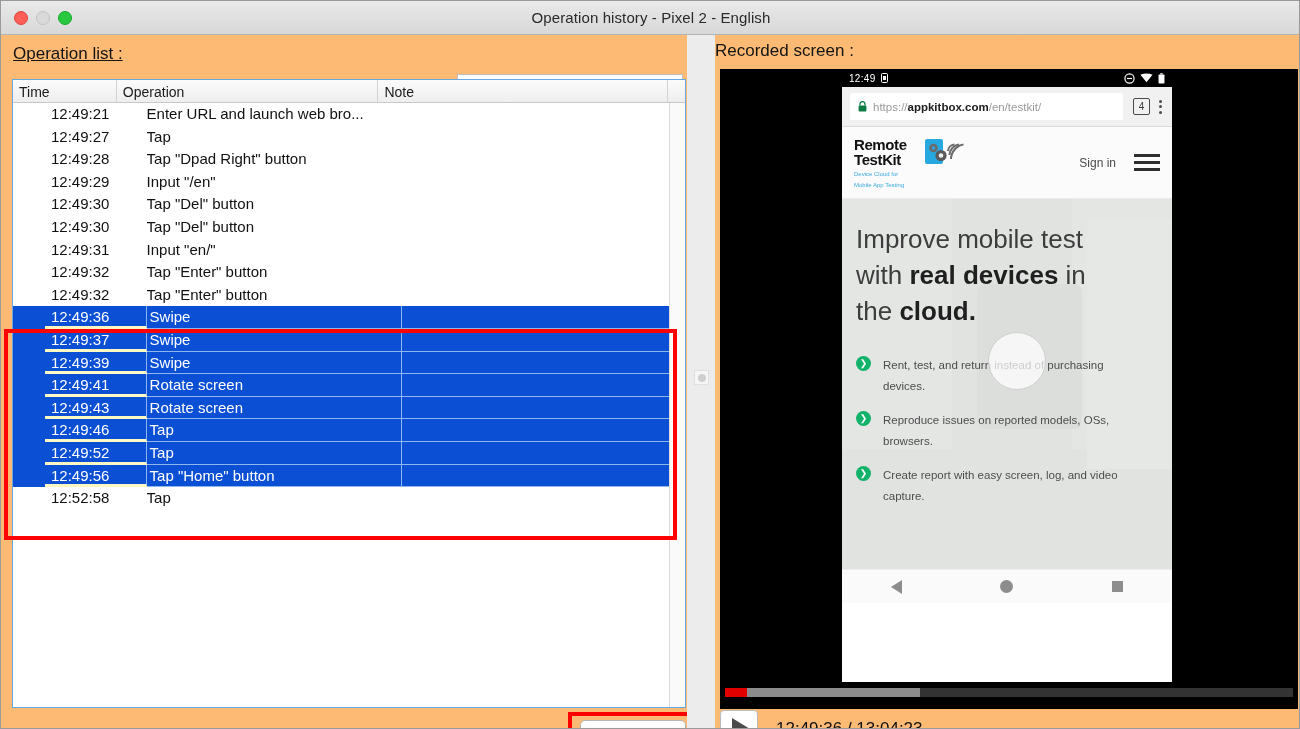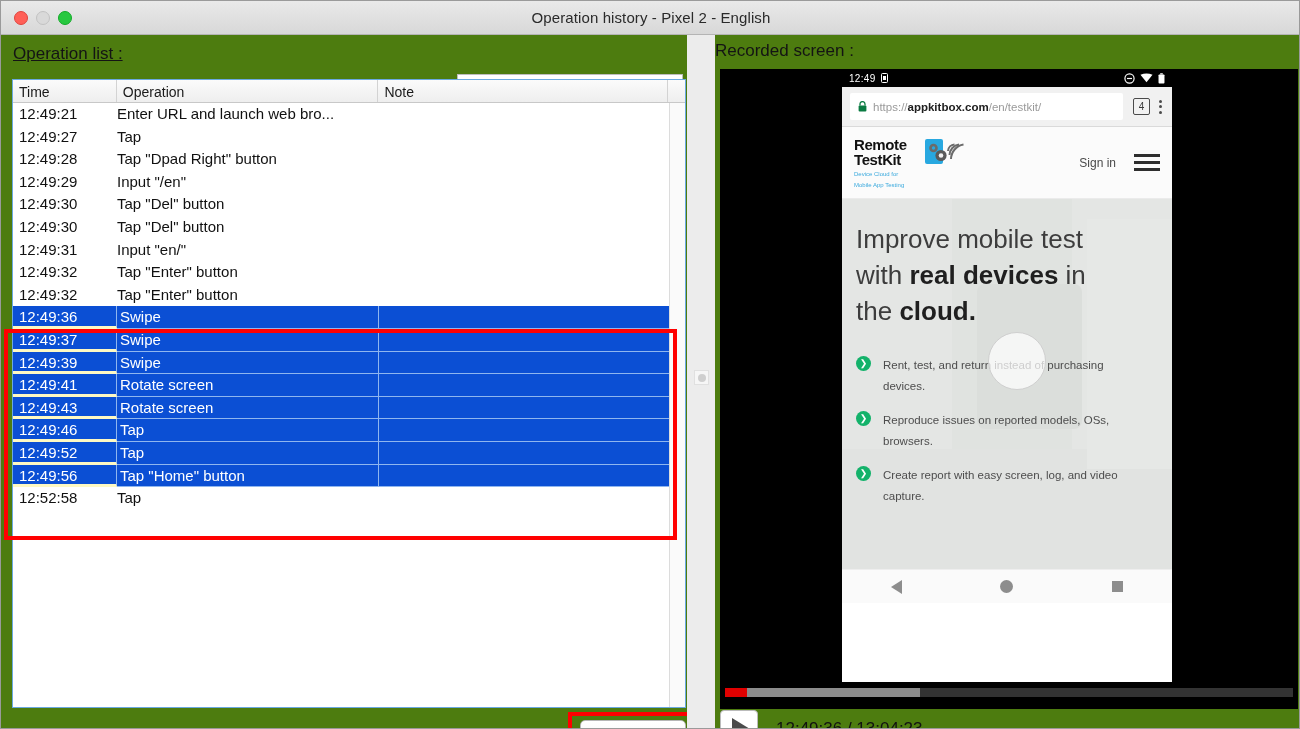--- a/index.html
+++ b/index.html
@@ -6,21 +6,21 @@
   html, body {
     margin: 0; padding: 0;
     width: 1300px; height: 729px;
     font-family: "Liberation Sans", sans-serif;
     overflow: hidden;
     background: #ececec;
   }
   #app {
     position: relative;
     width: 1300px; height: 729px;
-    background: #4d7c0f;
+    background: #fdba74;
     border: 1px solid #9a9a9a;
     overflow: hidden;
   }
 
   
   .titlebar {
     position: absolute; left: 0; top: 0;
     width: 1300px; height: 34px;
     background: linear-gradient(to bottom, #e9e9e9 0%, #d8d8d8 100%);
     border-bottom: 1px solid #b4b4b4;
@@ -67,21 +67,21 @@
     font-size: 14px; color: #1a1a1a;
   }
   .th { padding: 2px 0 0 6px; border-right: 1px solid #d3d3d3; line-height: 20px; }
   .th-time { width: 104px; }
   .th-op   { width: 262px; }
   .th-note { width: 290px; }
   .th-end  { width: 17px; border-right: none; }
 
   .rows { position: relative; }
   .row { display: flex; height: 22.6px; font-size: 15px; color: #111; }
-  .row .c-time { width: 104px; padding-left: 6px; line-height: 22.6px; white-space: nowrap; }
+  .row .c-time { width: 104px; padding-left: 6px; line-height: 22.6px; white-space: nowrap; margin-left: 32px; }
   .row .c-op   { width: 262px; line-height: 22.6px; white-space: nowrap; overflow: hidden; }
   .row .c-note { width: 290px; line-height: 22.6px; }
   .row.sel { background: #0b4fd4; color: #ffffff; }
   .row.sel .c-time { background: #0b4fd4; border-right: 1px solid #8fb6ef; border-bottom: 3px solid #fef9c3; }
   .row.sel .c-op   { background: #0b4fd4; border-right: 1px solid #8fb6ef; border-bottom: 1px solid #8fb6ef; padding-left: 3px; }
   .row.sel .c-note { background: #0b4fd4; border-bottom: 1px solid #8fb6ef; }
 
   .vscroll {
     position: absolute; right: 0; top: 23px;
     width: 16px; bottom: 0;

